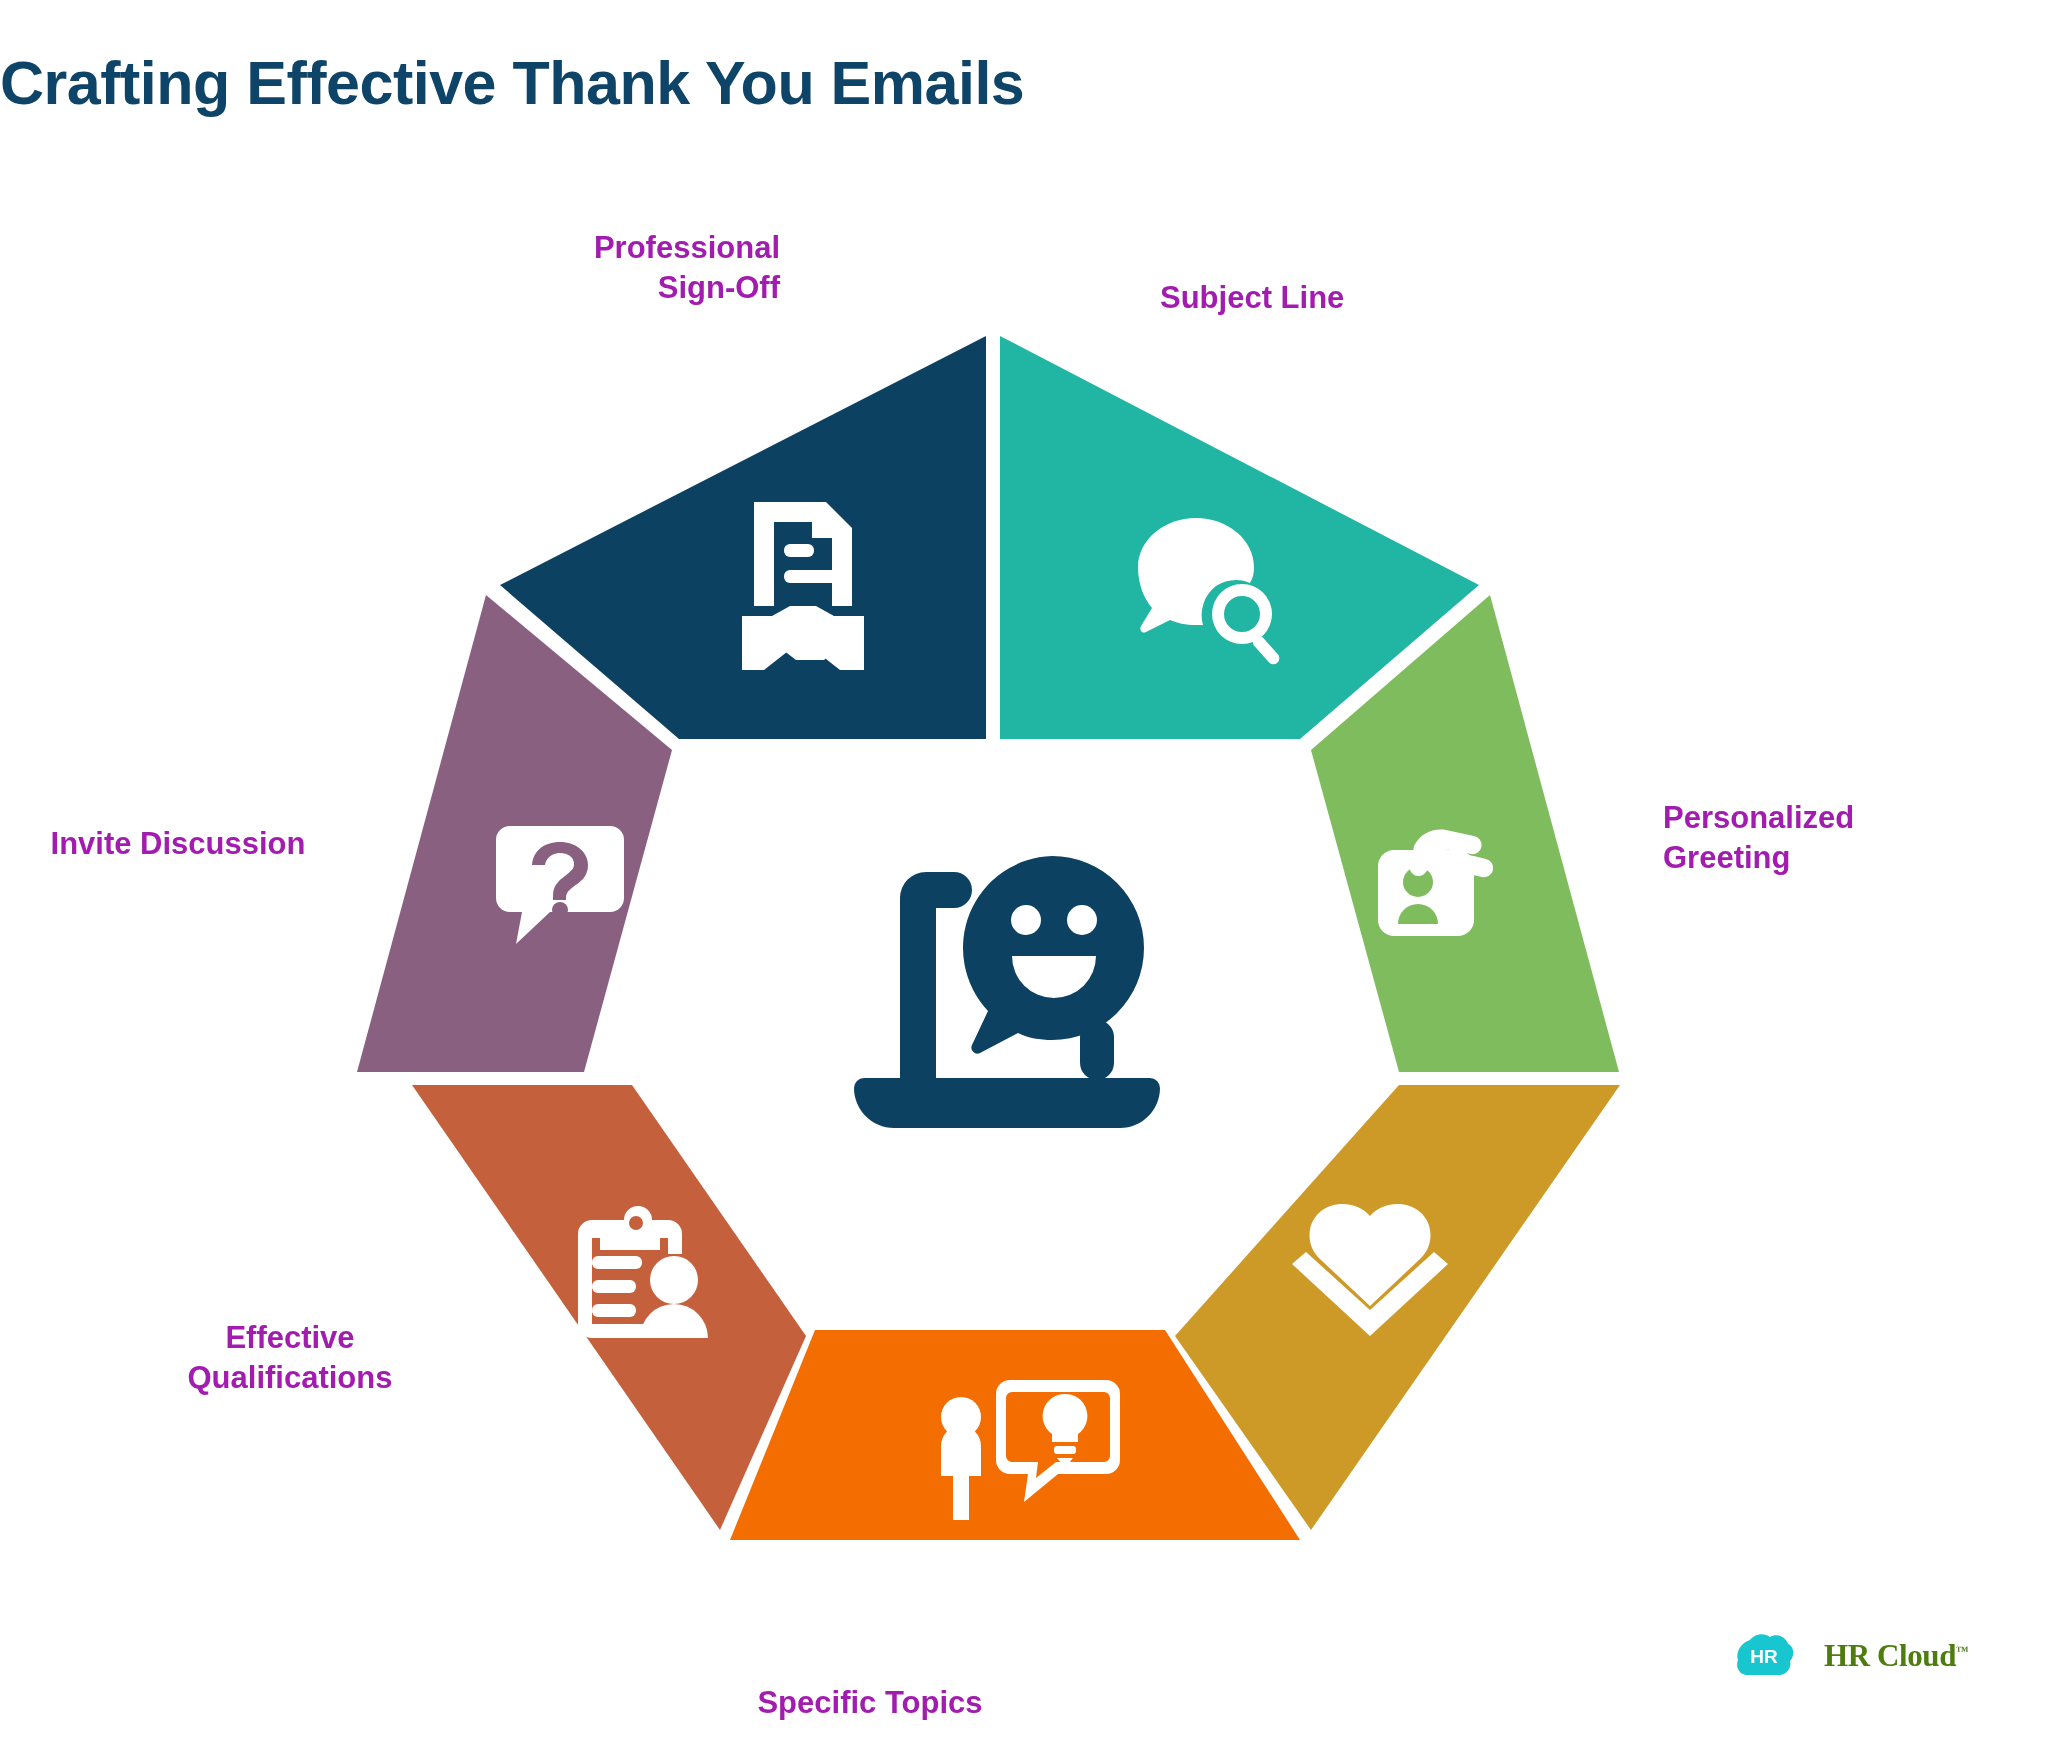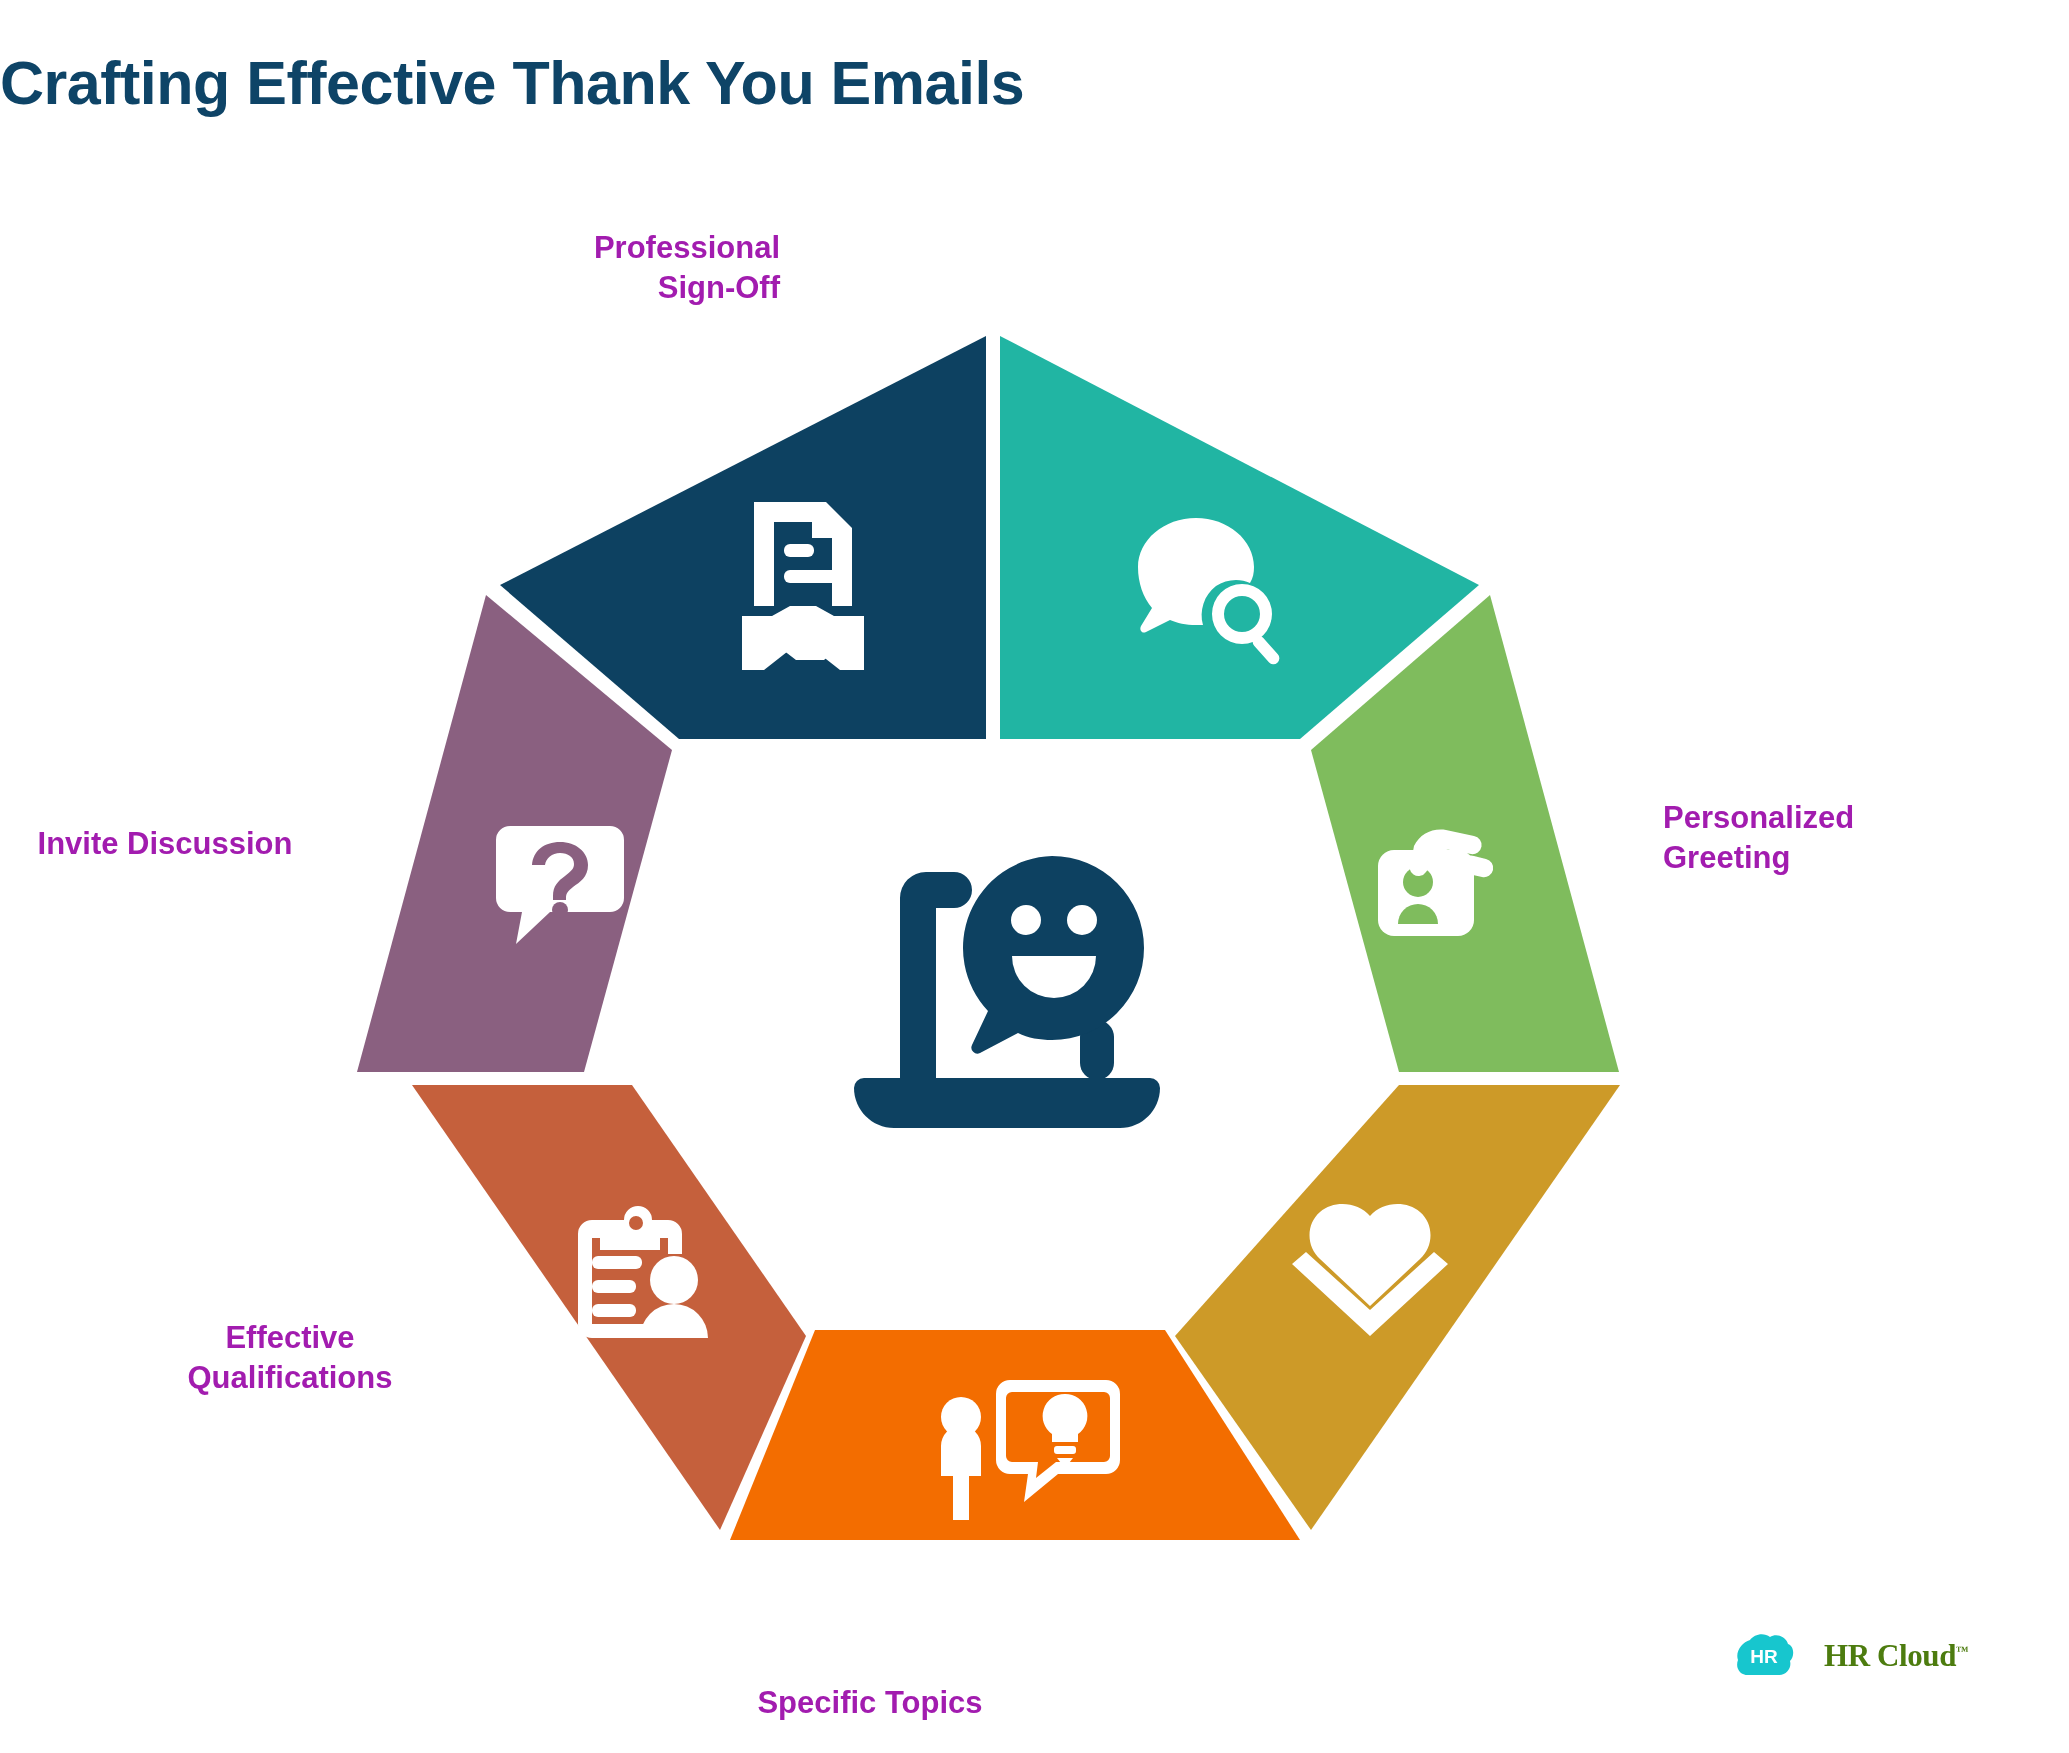--- a/index.html
+++ b/index.html
@@ -53,21 +53,21 @@
     white-space: pre-line;
     font-family: "Liberation Sans", sans-serif;
   }
 
   .lbl-signoff      { top: 228px;  left: 380px;  width: 400px;  text-align: right; }
   .lbl-subject      { top: 278px;  left: 1160px; width: 400px;  text-align: left; }
   .lbl-greeting     { top: 798px;  left: 1663px; width: 360px;  text-align: left; }
   .lbl-gratitude    { top: 1316px; left: 1400px; width: 360px;  text-align: right; }
   .lbl-topics       { top: 1683px; left: 660px;  width: 420px;  text-align: center; }
   .lbl-qualify      { top: 1318px; left: 100px;  width: 380px;  text-align: center; }
-  .lbl-invite       { top: 824px;  left: 0px;    width: 330px;  text-align: center; }
+  .lbl-invite       { top: 824px;  left: 0px;    width: 330px;  text-align: center; padding-left: 13px; }
 
   .logo {
     position: absolute;
     left: 1736px;
     top: 1634px;
     display: flex;
     align-items: center;
     gap: 30px;
   }
   .logo-mark {
@@ -223,20 +223,21 @@
 
       <path d="M190,0 a92,92 0 1,1 0,184 c-12,0 -24,-2 -34,-7 l-38,20 a6,6 0 0,1 -8,-8 l16,-34 A92,92 0 0,1 190,0 Z"></path>
       <circle cx="164" cy="64" r="15" fill="#ffffff"></circle>
       <circle cx="220" cy="64" r="15" fill="#ffffff"></circle>
       <path d="M150,100 h84 a42,42 0 0,1 -84,0 Z" fill="#ffffff"></path>
     </g>
   </svg>
 
   <div class="seg-label lbl-signoff">Professional
 Sign-Off</div>
+  <div class="seg-label lbl-subject">Subject Line</div>
   <div class="seg-label lbl-greeting">Personalized
 Greeting</div>
   <div class="seg-label lbl-topics">Specific Topics</div>
   <div class="seg-label lbl-qualify">Effective
 Qualifications</div>
   <div class="seg-label lbl-invite">Invite Discussion</div>
 
   <div class="logo">
     <div class="logo-mark">
       <svg viewBox="0 0 58 44" width="58" height="44">

